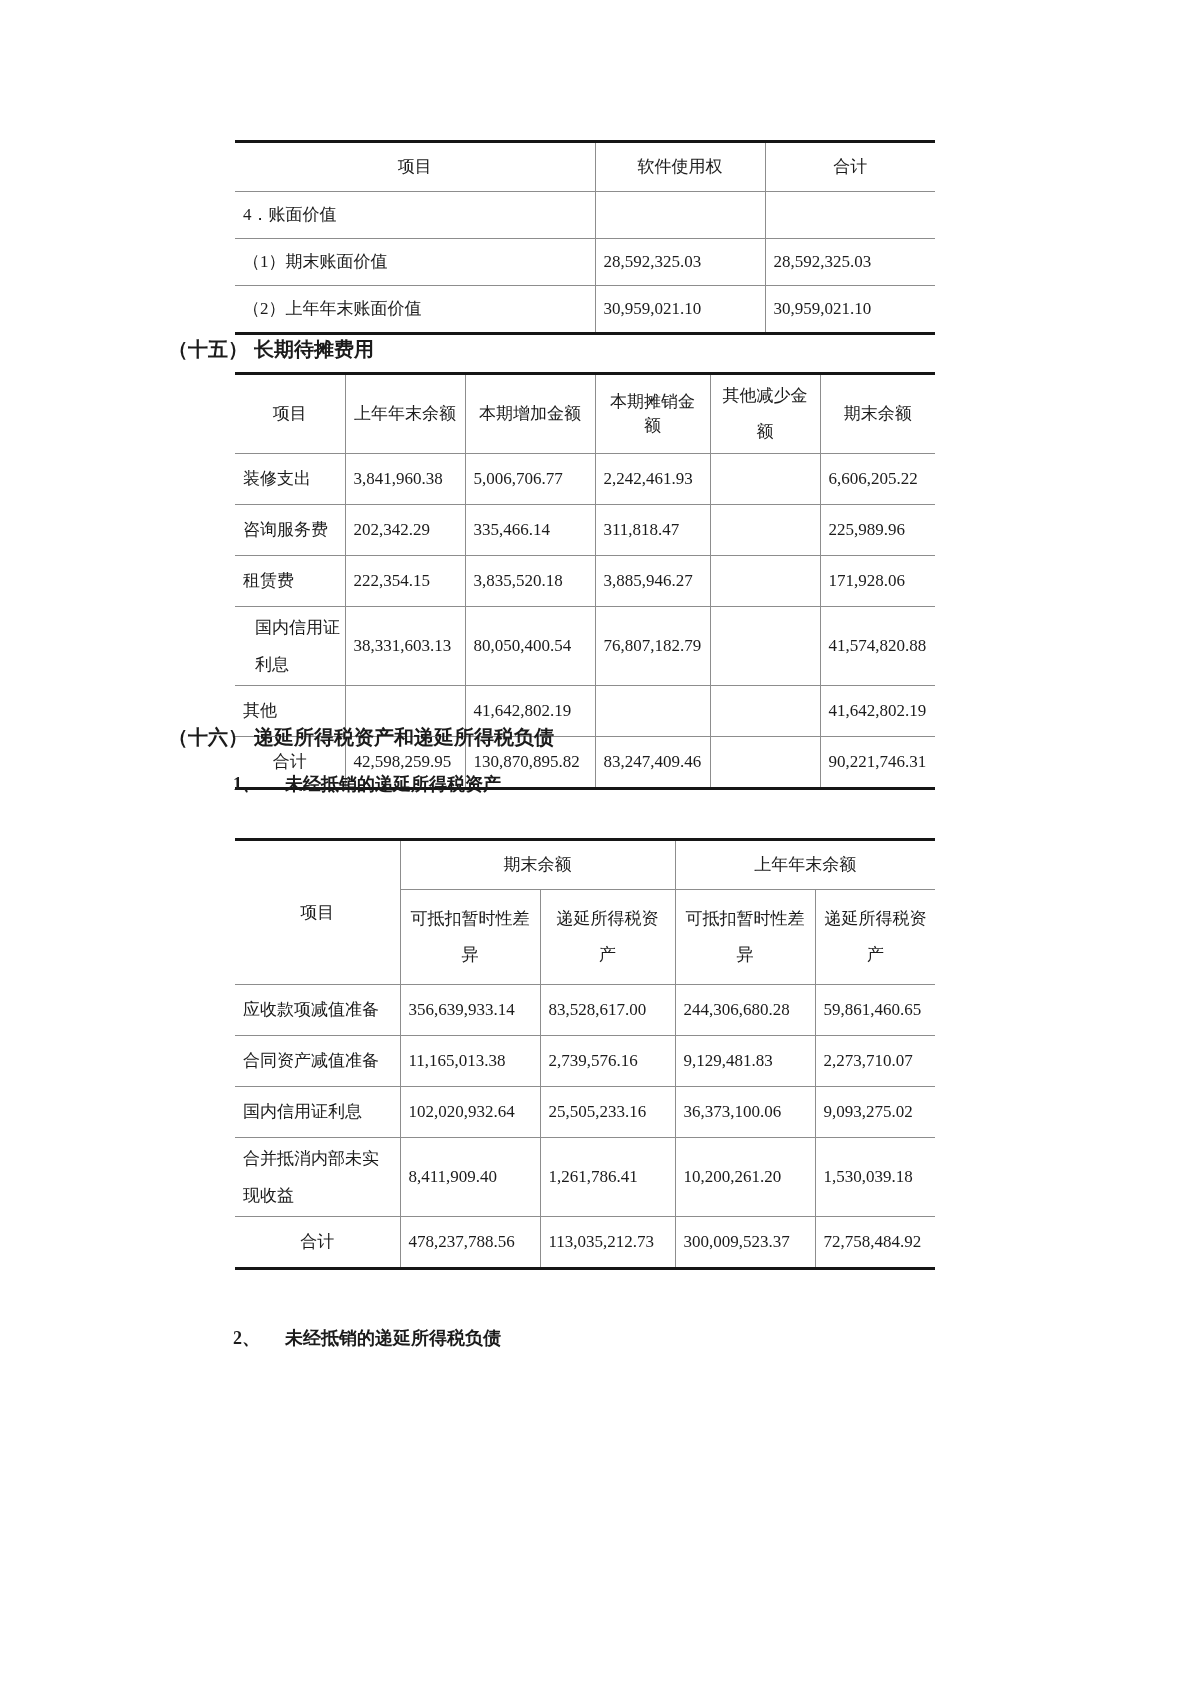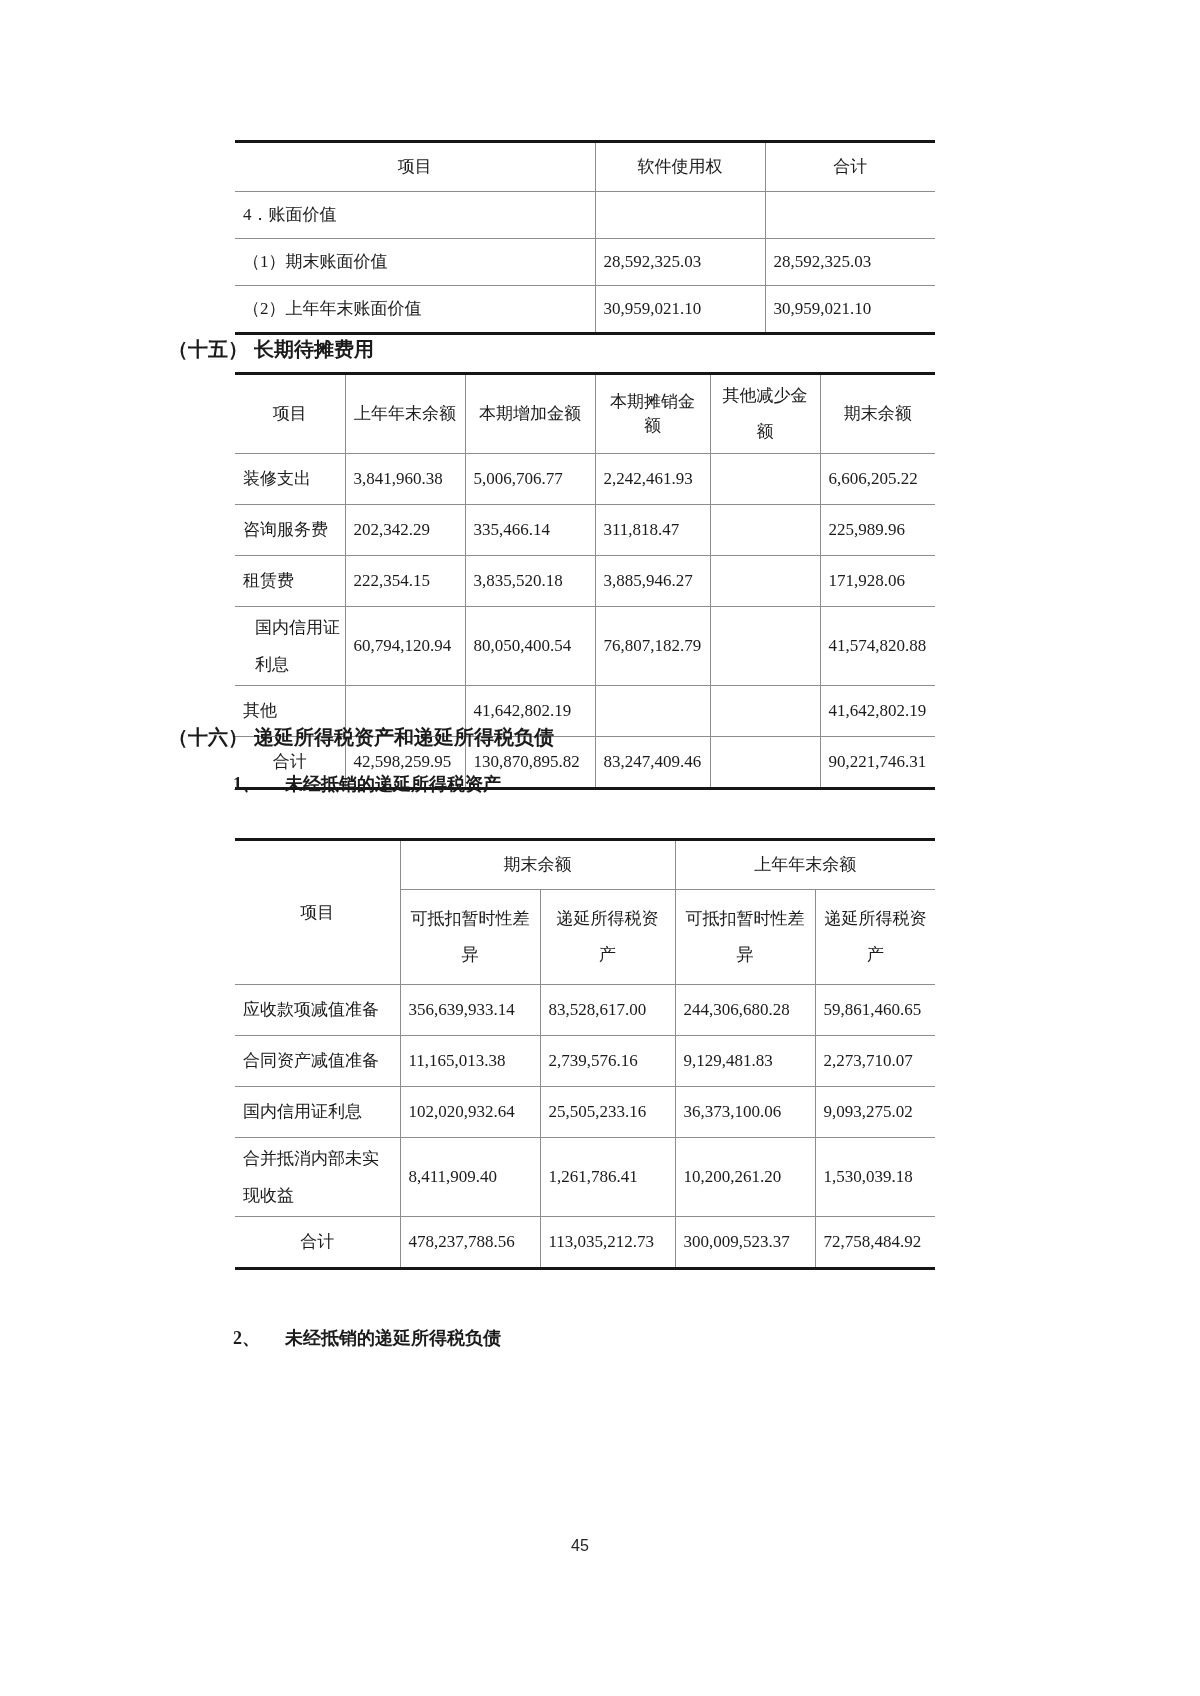--- a/index.html
+++ b/index.html
@@ -161,21 +161,21 @@
       <tr>
         <td class="lbl">租赁费</td>
         <td class="num">222,354.15</td>
         <td class="num">3,835,520.18</td>
         <td class="num">3,885,946.27</td>
         <td class="num"></td>
         <td class="num">171,928.06</td>
       </tr>
       <tr>
         <td class="lbl"><span class="wrap w88">国内信用证利息</span></td>
-        <td class="num">60,794,120.94</td>
+        <td class="num">38,331,603.13</td>
         <td class="num">80,050,400.54</td>
         <td class="num">76,807,182.79</td>
         <td class="num"></td>
         <td class="num">41,574,820.88</td>
       </tr>
       <tr>
         <td class="lbl">其他</td>
         <td class="num"></td>
         <td class="num">41,642,802.19</td>
         <td class="num"></td>
@@ -256,15 +256,14 @@
         <td class="num">300,009,523.37</td>
         <td class="num">72,758,484.92</td>
       </tr>
     </tbody>
   </table>
 
   <div class="h-sub hs2">
     <span class="hnum">2、</span><span>未经抵销的递延所得税负债</span>
   </div>
 
-  <div class="pageno">45</div>
 
 </div>
 
 </body></html>

